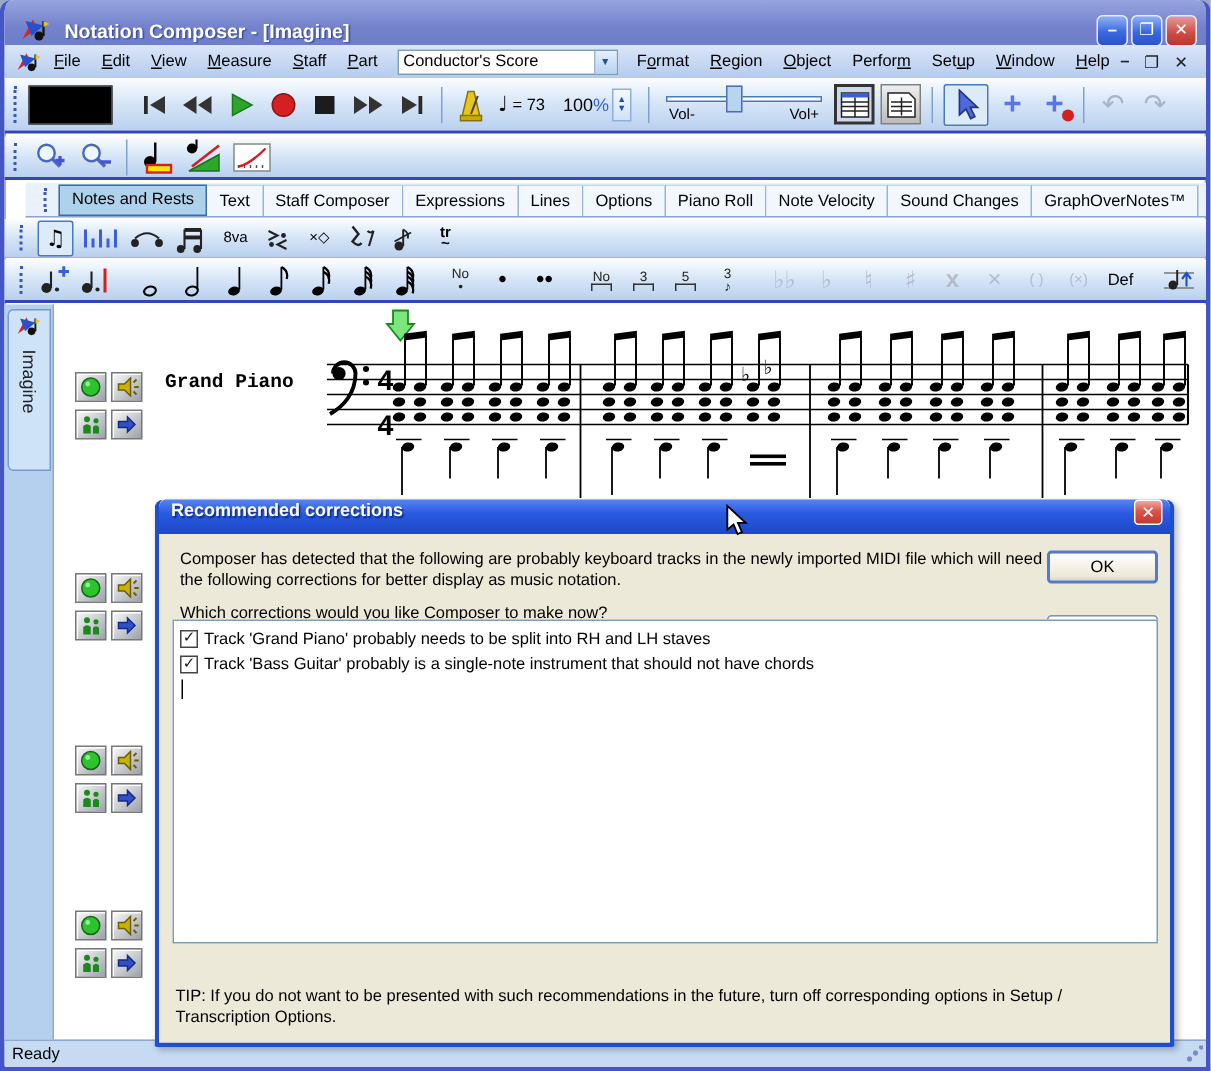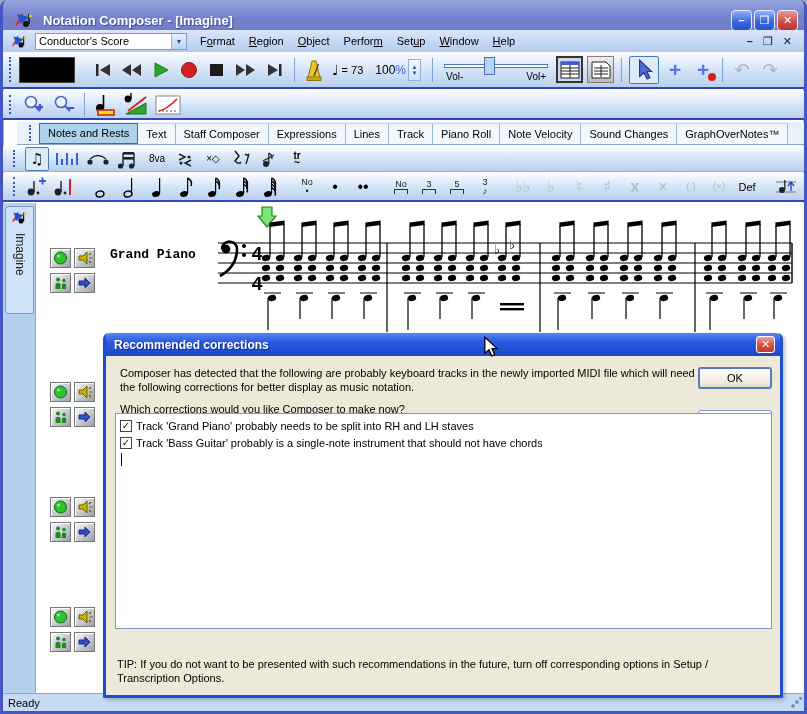--- a/index.html
+++ b/index.html
@@ -74,21 +74,21 @@
   #sidetab .vtxt{writing-mode:vertical-rl;font-size:12px;color:#222;margin-top:4px;}
   .trkgrp{position:absolute;width:48px;height:46px;display:grid;grid-template-columns:21px 21px;grid-gap:3px;}
   .trkbtn{width:21px;height:20px;border:1px solid #777;background:linear-gradient(135deg,#fafafa,#9ba1a9);
     display:flex;align-items:center;justify-content:center;box-shadow:inset 1px 1px 0 #fff;}
   #staffLabel{position:absolute;left:12px;top:44px;font-family:Liberation Mono, monospace;font-weight:bold;font-size:13px;}
   
   #dlg{position:absolute;left:100px;top:333px;width:680px;height:365px;z-index:50;
     border:3px solid #1e4fd0;border-top:none;border-radius:6px 6px 2px 2px;background:#ece9d8;
     box-shadow:2px 2px 4px rgba(0,0,0,.25);}
   #dlgtitle{height:23px;background:linear-gradient(180deg,#5784f2 0%,#2a5ae0 40%,#1c48c8 100%);
-    border-radius:5px 5px 0 0;display:flex;align-items:center;padding:0 5px 0 8px;}
+    border-radius:5px 5px 0 0;display:flex;padding:0 5px 0 8px;}
   #dlgtitle .t{color:#fff;font-weight:bold;font-size:12px;text-shadow:1px 1px 1px #0a2a8a;flex:1;}
   #dlgclose{width:19px;height:17px;border:1px solid #fff;border-radius:3px;
     background:linear-gradient(180deg,#f0a8a0 0%,#d8564a 45%,#c03a30 100%);color:#fff;font-size:11px;font-weight:bold;
     display:flex;align-items:center;justify-content:center;}
   .dtext{position:absolute;font-size:11px;color:#000;}
   .xpbtn{position:absolute;width:74px;height:22px;font-size:11px;background:linear-gradient(180deg,#fff,#ece8d8 85%,#ddd8c8);
     border:1px solid #7b90c8;border-radius:3px;display:flex;align-items:center;justify-content:center;}
   .xpbtn.def{border:2px solid #5a78c8;}
   #dlglist{position:absolute;left:9px;top:80px;width:657px;height:216px;background:#fff;border:1px solid #7f9db9;
     padding:3px 4px;font-size:11px;overflow:hidden;}
@@ -132,20 +132,21 @@
   <div id="menubar">
     <span class="tico" style="min-width:18px;height:18px">
         <svg width="17" height="17" viewBox="0 0 20 20">
           <polygon points="2,16 9,3 12,9" fill="#d42828"></polygon>
           <polygon points="4,4 16,7 8,14" fill="#2a50c8"></polygon>
           <circle cx="13" cy="14" r="3" fill="#111"></circle>
           <line x1="16" y1="14" x2="16" y2="4" stroke="#111" stroke-width="1.5"></line>
           <polygon points="16,4 20,6 16,8" fill="#e8c020"></polygon>
         </svg>
       </span>
+    <span id="menu-left"><span class="menu-item"><u>F</u>ile</span><span class="menu-item"><u>E</u>dit</span><span class="menu-item"><u>V</u>iew</span><span class="menu-item"><u>M</u>easure</span><span class="menu-item"><u>S</u>taff</span><span class="menu-item"><u>P</u>art</span></span>
     <div id="combo">
       <span class="val">Conductor's Score</span>
       <span class="drop">▼</span>
     </div>
     <span id="menu-right"><span class="menu-item">F<u>o</u>rmat</span><span class="menu-item"><u>R</u>egion</span><span class="menu-item"><u>O</u>bject</span><span class="menu-item">Perfor<u>m</u></span><span class="menu-item">Set<u>u</u>p</span><span class="menu-item"><u>W</u>indow</span><span class="menu-item"><u>H</u>elp</span></span>
     <div id="mdibtns">
       <span>–</span>
       <span>❐</span>
       <span>✕</span>
     </div>
@@ -294,21 +295,21 @@
   </div>
 
   <div id="tabrow" class="tbar">
     <div class="grip"></div>
     <span id="tabs" style="display:flex;height:21px;">
         <span class="tab sel">Notes and Rests</span>
         <span class="tab">Text</span>
         <span class="tab">Staff Composer</span>
         <span class="tab">Expressions</span>
         <span class="tab">Lines</span>
-        <span class="tab">Track</span>
+        <span class="tab">Options</span>
         <span class="tab">Piano Roll</span>
         <span class="tab">Note Velocity</span>
         <span class="tab">Sound Changes</span>
         <span class="tab">GraphOverNotes™</span>
       </span>
   </div>
 
   <div id="rowA" class="tbar">
     <div class="grip"></div>
     <span class="tico tbtn pressed mus" style="font-size:15px">♫</span>

